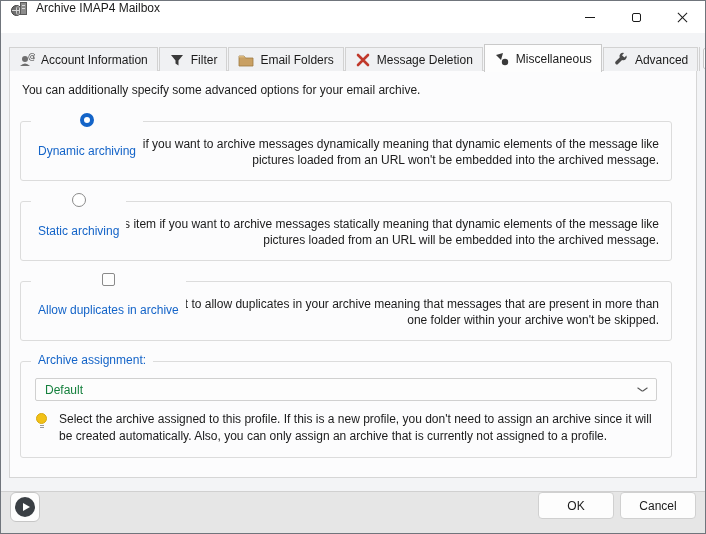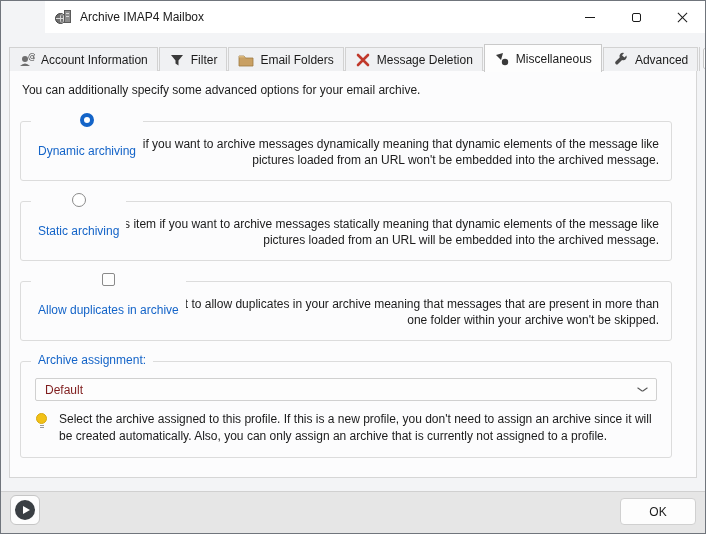--- a/index.html
+++ b/index.html
@@ -1,19 +1,19 @@
 <!DOCTYPE html>
 <html><head>
 <meta charset="utf-8">
 <style>
   html,body{margin:0;padding:0;background:#cfcfcf;font-family:"Liberation Sans",sans-serif;}
   *{box-sizing:border-box;}
   .window{width:706px;height:534px;background:#f3f4f6;border:1px solid #70757c;position:relative;overflow:hidden;}
   
-  .titlebar{height:32px;background:#ffffff;display:flex;align-items:center;padding-left:10px;margin-left:44px;}
+  .titlebar{height:32px;background:#ffffff;display:flex;align-items:flex-start;padding-left:10px;}
   .app-icon{width:17px;height:16px;position:relative;margin-right:8px;flex:0 0 auto;}
   .app-icon .tower{position:absolute;right:1px;top:1px;width:7px;height:13px;background:#8c8c8c;border:1px solid #5a5a5a;}
   .app-icon .tower i{display:block;height:1px;background:#d9d9d9;margin:2px 1px 0 1px;}
   .app-icon .globe{position:absolute;left:0;top:4px;width:11px;height:11px;border-radius:50%;background:#6f6f6f;border:1px solid #3f3f3f;}
   .app-icon .globe:before{content:"";position:absolute;left:4px;top:0;width:2px;height:9px;border-left:1px solid #d9d9d9;border-right:1px solid #d9d9d9;border-radius:50%;}
   .app-icon .globe:after{content:"";position:absolute;left:0;top:4px;width:9px;height:1px;background:#d9d9d9;}
   .title-text{font-size:12px;color:#1a1a1a;}
   .caption-buttons{margin-left:auto;display:flex;height:32px;}
   .cap-btn{width:46px;height:32px;display:flex;align-items:center;justify-content:center;cursor:default;}
   .min-glyph{width:10px;height:1px;background:#1a1a1a;}
@@ -36,32 +36,32 @@
   .intro{margin:2px 0 24px 2px;}
   .group{position:relative;border:1px solid #dcdcdc;border-radius:3px;padding:14px 12px 12px 12px;margin-bottom:20px;background:#fcfcfd;}
   .legend{position:absolute;top:-9px;left:10px;background:#fcfcfd;padding:0 7px;display:flex;align-items:center;gap:17px;flex-direction:column;}
   .legend-label{font-size:12px;color:#1464c8;white-space:nowrap;}
   .radio{width:14px;height:14px;border-radius:50%;background:#fff;flex:0 0 auto;}
   .radio.on{border:4px solid #1464c8;}
   .radio.off{border:1px solid #8a8a8a;}
   .checkbox{width:13px;height:13px;border:1px solid #8a8a8a;border-radius:2px;background:#fdfdfd;flex:0 0 auto;}
   .desc{line-height:16px;max-width:652px;text-align:right;}
   .combo{height:23px;border:1px solid #d0d0d0;border-radius:2px;background:#fdfdfd;display:flex;align-items:center;padding:0 9px;margin:2px 2px 10px 2px;}
-  .combo-value{flex:1;font-size:12px;color:#7f1d1d;}
+  .combo-value{flex:1;font-size:12px;color:#15803d;}
   .combo-chevron{width:10px;height:6px;position:relative;}
   .combo-chevron:before,.combo-chevron:after{content:"";position:absolute;top:2px;width:6px;height:1px;background:#555;}
   .combo-chevron:before{left:0;transform:rotate(35deg);}
   .combo-chevron:after{right:-1px;transform:rotate(-35deg);}
   .hint-row{display:flex;gap:10px;align-items:flex-start;padding:0 2px;}
   .bulb{width:14px;height:18px;position:relative;flex:0 0 auto;margin-top:2px;}
   .bulb .dome{position:absolute;left:1px;top:0;width:11px;height:11px;border-radius:50%;background:#f2c117;border:1px solid #d8a90f;}
   .bulb .base{position:absolute;left:5px;top:12px;width:4px;height:1px;background:#9a9a9a;box-shadow:0 2px 0 #9a9a9a;}
   .hint-text{line-height:17px;max-width:620px;}
   
-  .footer{position:absolute;left:0;right:0;bottom:0;height:42px;background:#e6e6e6;border-top:1px solid #d0d0d0;display:flex;align-items:flex-end;padding:8px 9px;}
+  .footer{position:absolute;left:0;right:0;bottom:0;height:42px;background:#e6e6e6;border-top:1px solid #d0d0d0;display:flex;align-items:flex-start;padding:0 9px;}
   .run-btn{width:30px;height:30px;background:#fdfdfd;border:1px solid #c6c6c6;border-radius:6px;display:flex;align-items:center;justify-content:center;}
   .run-circle{width:20px;height:20px;border-radius:50%;background:#3a3f44;display:flex;align-items:center;justify-content:center;}
   .run-tri{width:0;height:0;border-top:4px solid transparent;border-bottom:4px solid transparent;border-left:7px solid #ffffff;margin-left:2px;}
   .footer-buttons{margin-left:auto;display:flex;gap:6px;}
   .btn{min-width:76px;height:27px;background:#fdfdfd;border:1px solid #d0d0d0;border-radius:4px;font-size:12px;color:#1b1b1b;display:flex;align-items:center;justify-content:center;font-family:"Liberation Sans",sans-serif;}
 </style>
 </head>
 <body>
 
 <div class="window">
@@ -194,16 +194,17 @@
   </div>
 
   <div class="footer">
     <div class="run-btn">
       <span class="run-circle">
           <span class="run-tri"></span>
         </span>
     </div>
     <div class="footer-buttons">
       <button class="btn">OK</button>
+      <button class="btn">Cancel</button>
     </div>
   </div>
 
 </div>
 
 </body></html>

